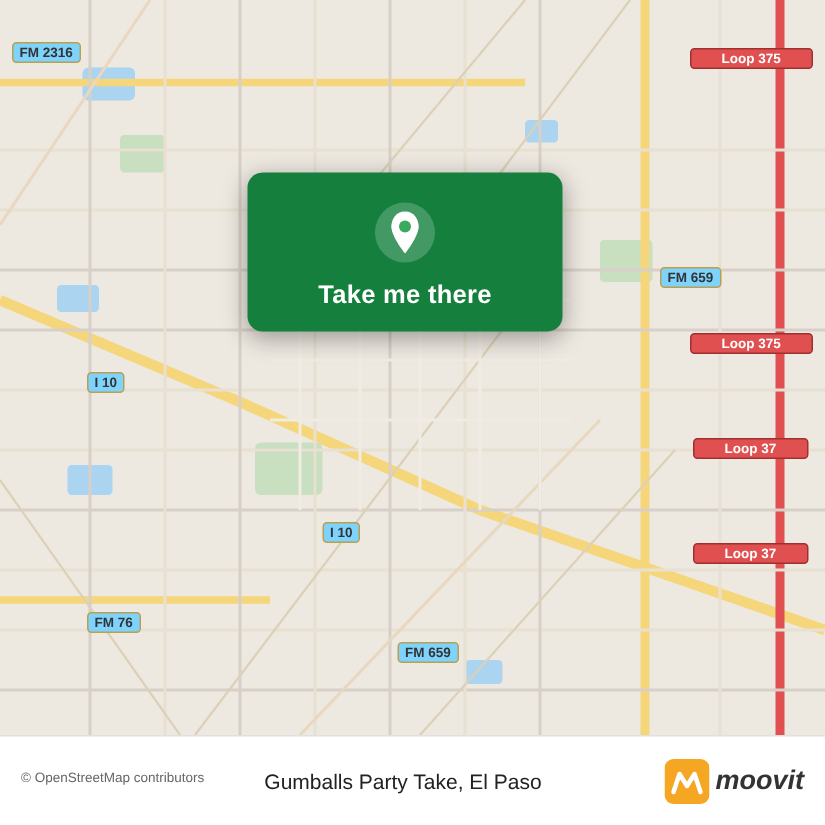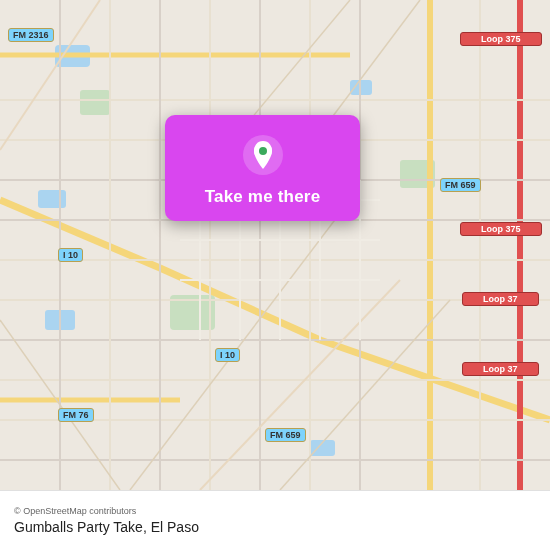--- a/index.html
+++ b/index.html
@@ -17,22 +17,22 @@
       position: relative;
       background-color: #e8e0d8;
       overflow: hidden;
     }
 
     
     .action-card {
       position: absolute;
       top: 115px;
       left: 165px;
-      width: 195px;
-      background: #d946ef;
+      width: 210px;
+      background: #15803d;
       border-radius: 10px;
       display: flex;
       flex-direction: column;
       align-items: center;
       padding: 18px 20px 14px;
       box-shadow: 0 4px 16px rgba(0,0,0,0.35);
       cursor: pointer;
       z-index: 10;
     }
 
@@ -61,21 +61,21 @@
       display: flex;
       align-items: center;
       justify-content: space-between;
       z-index: 10;
       border-top: 1px solid #e0e0e0;
       height: 60px;
     }
 
     .bottom-left {
       display: flex;
-      flex-direction: column;
+      gap: 40px;
     }
 
     .attribution {
       font-size: 9px;
       color: #666;
       margin-bottom: 3px;
     }
 
     .place-name {
       font-size: 14px;
@@ -210,14 +210,22 @@
       <circle cx="22" cy="18" r="4" fill="#3aaa5c"></circle>
     </svg>
     <span class="action-label">Take me there</span>
   </div>
 
   <div class="bottom-bar">
     <div class="bottom-left">
       <span class="attribution">© OpenStreetMap contributors</span>
       <span class="place-name">Gumballs Party Take, El Paso</span>
     </div>
+    <div class="moovit-logo">
+
+      <svg width="30" height="30" viewBox="0 0 30 30">
+        <rect width="30" height="30" rx="6" fill="#f5a623"></rect>
+        <path d="M6 22 L10 10 L15 18 L20 10 L24 22" stroke="white" stroke-width="3" fill="none" stroke-linecap="round" stroke-linejoin="round"></path>
+      </svg>
+      <span class="moovit-text">moovit</span>
+    </div>
   </div>
 </div>
 
 </body></html>

